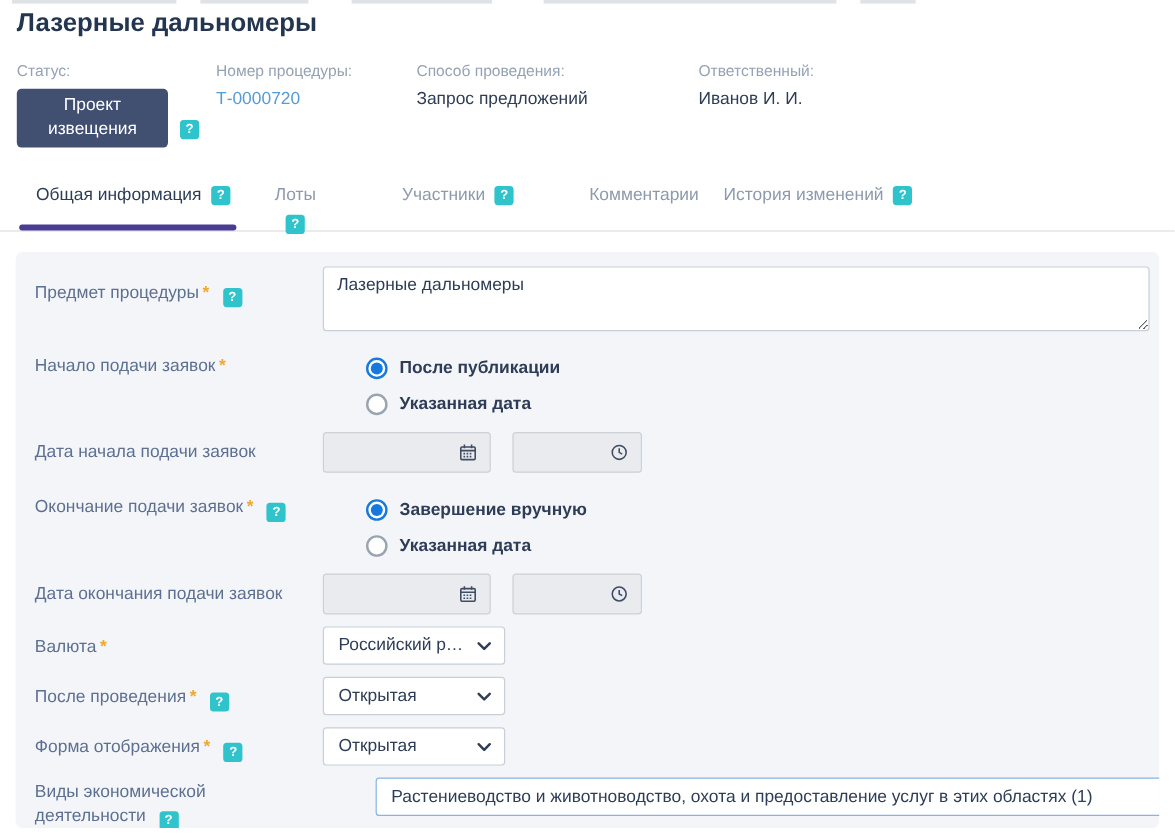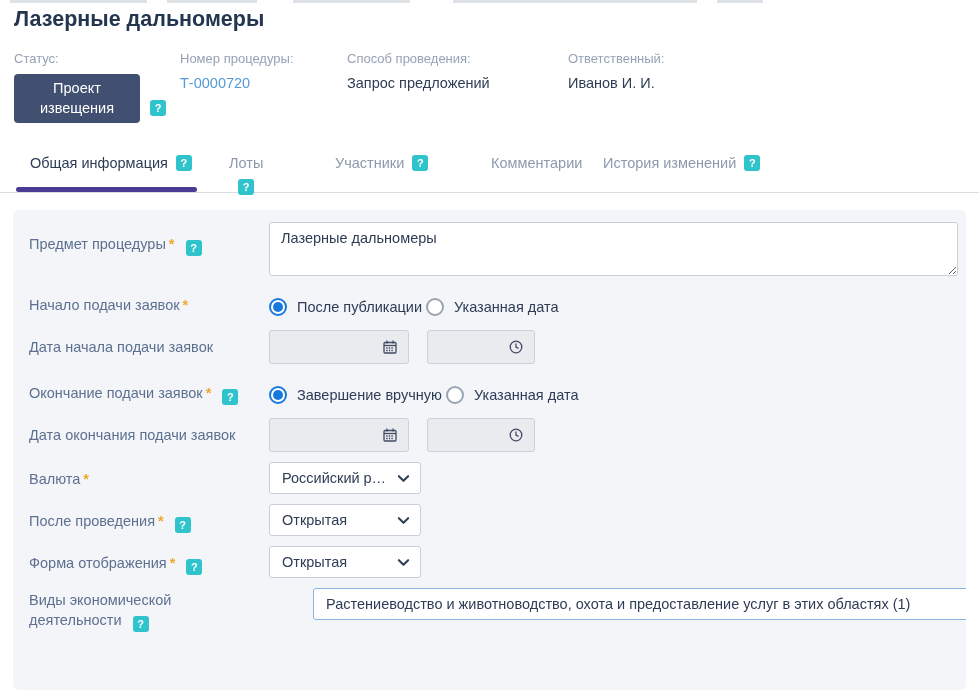--- a/index.html
+++ b/index.html
@@ -9,21 +9,21 @@
 
   
   .top-edge i { position:absolute; top:0; height:3px; background:#dfe2e7; }
   .seg1{left:10px;width:137px;} .seg2{left:167px;width:90px;} .seg3{left:293px;width:117px;}
   .seg4{left:453px;width:244px;} .seg5{left:717px;width:46px;}
 
   .title { position:absolute; left:14px; top:7px; font-size:21.5px; font-weight:700; color:#24364f; }
 
   
   .mcol { position:absolute; top:51px; }
-  .c1{left:14px;} .c2{left:180px;} .c3{left:347px;} .c4{left:568px;}
+  .c1{left:14px;} .c2{left:180px;} .c3{left:347px;} .c4{left:582px;}
   .mlabel { color:#96a2b4; font-size:13px; }
   .mvalue { margin-top:9px; color:#2e3c55; font-size:14.5px; }
   .mlink  { margin-top:9px; display:inline-block; color:#569ad6; text-decoration:none; font-size:14.5px; cursor:pointer; }
   .badge-wrap { margin-top:8px; display:flex; align-items:flex-end; gap:10px; }
   .badge { width:126px; padding:5px 6px; background:#414f70; border-radius:4px; color:#fff;
            text-align:center; font-size:14.5px; line-height:1.35; }
 
   .help { display:inline-flex; align-items:center; justify-content:center; width:16px; height:16px;
           background:#2fc3cc; border-radius:3px; color:#fff; font-size:11px; font-weight:700;
           flex:none; cursor:pointer; }
@@ -35,31 +35,31 @@
   .tab.active { color:#2c3c55; }
   .t1{left:30px;} .t2{left:229px;flex-direction:column;} .t3{left:335px;} .t4{left:491px;} .t5{left:603px;}
   .tab-underline { position:absolute; left:-14px; top:32px; width:181px; height:5px;
                    background:#4a3b93; border-radius:3px; }
 
   
   .panel { position:absolute; left:13px; top:210px; width:953px; height:480px;
            background:#f3f5f9; border-radius:6px; padding:12px 8px 12px 16px; overflow:hidden; }
   .frow { display:flex; margin-top:10px; }
   .frow.first { margin-top:0; }
-  .frow.spaced { margin-top:16px; }
+  .frow.spaced { margin-top:16px;gap:36px; }
   .flabel { width:240px; flex:none; color:#5e7090; line-height:20px; padding-top:7px; padding-right:24px; }
   .flabel.pt12 { padding-top:12px; } .flabel.pt3 { padding-top:3px; } .flabel.pt2 { padding-top:2px; }
   .req { color:#efa92f; margin-left:3px; font-weight:700; }
   .flabel .help { margin-left:7px; vertical-align:-3px; }
   .fctrl { flex:1; min-width:0; }
 
   .ta { width:100%; height:54px; border:1px solid #c8cfd9; border-radius:3px; background:#fff;
         padding:7px 11px; font:inherit; color:#2e3c55; resize:both; display:block; }
 
-  .radio-group { display:flex; flex-direction:row; gap:4px; padding-top:2px; }
+  .radio-group { display:flex; flex-direction:column; gap:4px; padding-top:2px;font-weight:bold; }
   .radio-line { display:flex; align-items:center; gap:10px; height:26px; cursor:pointer; }
   .rdot { width:18px; height:18px; border-radius:50%; background:#fff; border:2px solid #99a4b1;
           position:relative; flex:none; }
   .rdot.checked { border-color:#1779dd; }
   .rdot.checked::after { content:""; position:absolute; inset:2px; border-radius:50%; background:#1779dd; }
   .rtext { color:#2e3c55; }
 
   .dates { display:flex; gap:18px; }
   .dinput { height:34px; background:#e9ebef; border:1px solid #ccd1d8; border-radius:3px;
             display:flex; align-items:center; justify-content:flex-end; padding:0 10px; }

